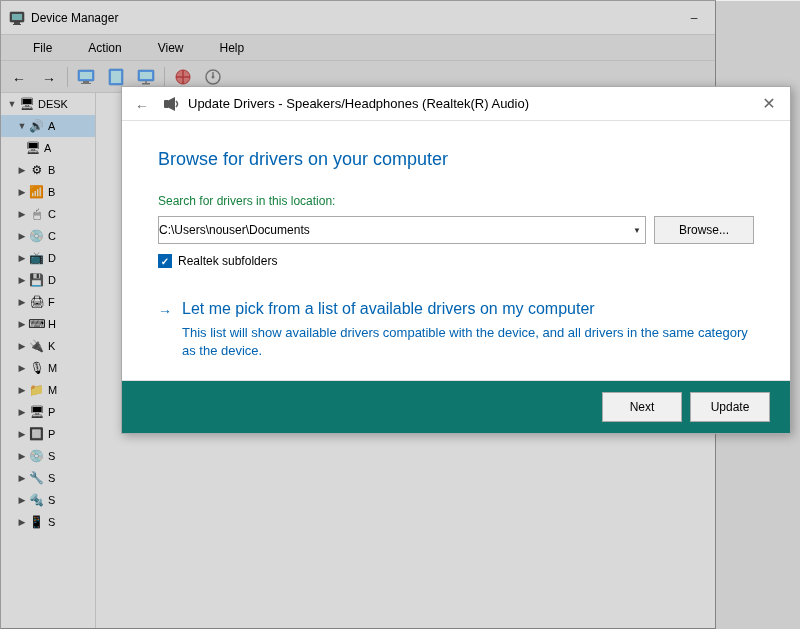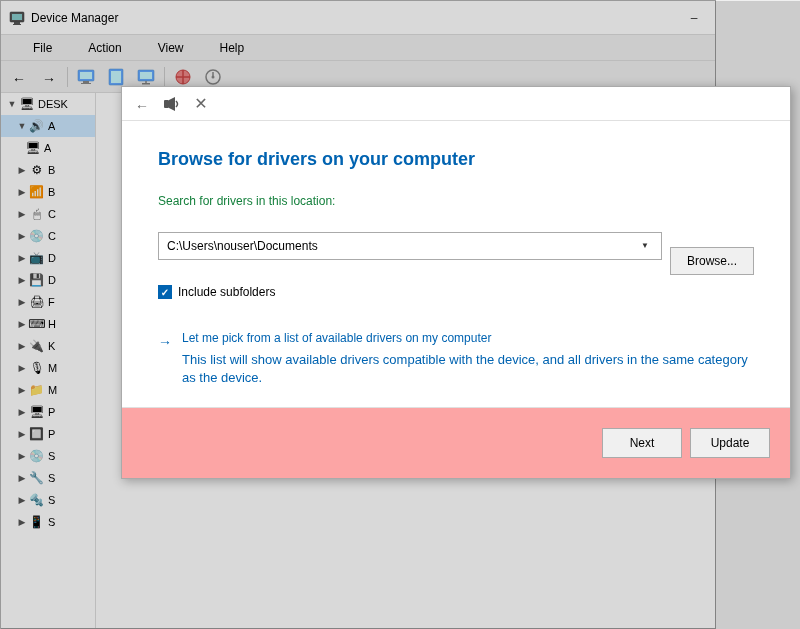--- a/index.html
+++ b/index.html
@@ -251,21 +251,21 @@
     }
 
     .dialog-body {
       padding: 28px 36px 20px 36px;
       flex: 1;
     }
 
     .dialog-heading {
       font-size: 18px;
       color: #0063b1;
-      font-weight: 700;
+      font-weight: 400;
       margin-bottom: 24px;
     }
 
     .field-label {
       font-size: 12px;
       color: #15803d;
       margin-bottom: 8px;
     }
 
     .field-row {
@@ -275,21 +275,21 @@
       margin-bottom: 10px;
     }
 
     .path-input-wrapper {
       flex: 1;
       display: flex;
       align-items: center;
       border: 1px solid #aaa;
       background: #fff;
       height: 28px;
-      padding: 0 8px;
+      padding: 0 0;
     }
 
     .path-input {
       flex: 1;
       border: none;
       outline: none;
       font-size: 12px;
       background: transparent;
     }
 
@@ -299,27 +299,26 @@
       display: flex;
       align-items: center;
       justify-content: center;
       font-size: 8px;
       color: #333;
       cursor: pointer;
     }
 
     .browse-btn {
       height: 28px;
-      padding: 0 16px;
+      padding: 0 24px;
       background: #f0f0f0;
       border: 1px solid #aaa;
       cursor: pointer;
       font-size: 12px;
       font-family: 'Segoe UI', sans-serif;
-      margin-top: 31px;
     }
 
     .checkbox-row {
       display: flex;
       align-items: center;
       gap: 6px;
       margin-bottom: 32px;
     }
 
     .checkbox {
@@ -361,39 +360,39 @@
     }
 
     .link-content {
       display: flex;
       flex-direction: column;
       gap: 6px;
     }
 
     .link-title {
       color: #0063b1;
-      font-size: 12px;
+      font-size: 16px;
       cursor: pointer;
       text-decoration: none;
     }
 
     .link-desc {
       color: #0063b1;
       font-size: 13px;
       line-height: 1.4;
     }
 
     .dialog-footer {
       display: flex;
       justify-content: flex-end;
       align-items: center;
-      padding: 20px 20px;
+      padding: 11px 20px;
       border-top: 1px solid #e0e0e0;
       gap: 8px;
-      background: #fca5a5;
+      background: #0f766e;
     }
 
     .footer-btn {
       height: 30px;
       min-width: 80px;
       padding: 0 16px;
       font-size: 12px;
       font-family: 'Segoe UI', sans-serif;
       border: 1px solid #aaa;
       cursor: pointer;
@@ -585,39 +584,40 @@
 
       <div class="dialog-title-bar">
         <button class="dialog-back-btn">←</button>
         <div class="dialog-title-icon">
           <svg width="16" height="16" viewBox="0 0 16 16">
             <rect x="1" y="4" width="5" height="8" rx="1" fill="#555"></rect>
             <polygon points="6,4 12,1 12,15 6,12" fill="#555"></polygon>
             <path d="M13,5 Q16,8 13,11" fill="none" stroke="#555" stroke-width="1.5"></path>
           </svg>
         </div>
+        <span class="dialog-title-text">Update Drivers - Speakers/Headphones (Realtek(R) Audio)</span>
         <button class="dialog-close-btn">✕</button>
       </div>
 
       <div class="dialog-body">
         <div class="dialog-heading">Browse for drivers on your computer</div>
 
         <div class="field-label">Search for drivers in this location:</div>
 
         <div class="field-row">
           <div class="path-input-wrapper">
             <input class="path-input" type="text" value="C:\Users\nouser\Documents" style="">
             <span class="dropdown-arrow">▼</span>
           </div>
           <button class="browse-btn">Browse...</button>
         </div>
 
         <div class="checkbox-row">
           <div class="checkbox"></div>
-          <span class="checkbox-label">Include subfolders</span>
+          <span class="checkbox-label">Realtek subfolders</span>
         </div>
 
         <div class="link-section">
           <span class="arrow-icon">→</span>
           <div class="link-content">
             <a class="link-title" href="#">Let me pick from a list of available drivers on my computer</a>
             <span class="link-desc">This list will show available drivers compatible with the device, and all drivers in the same category as the device.</span>
           </div>
         </div>
       </div>

